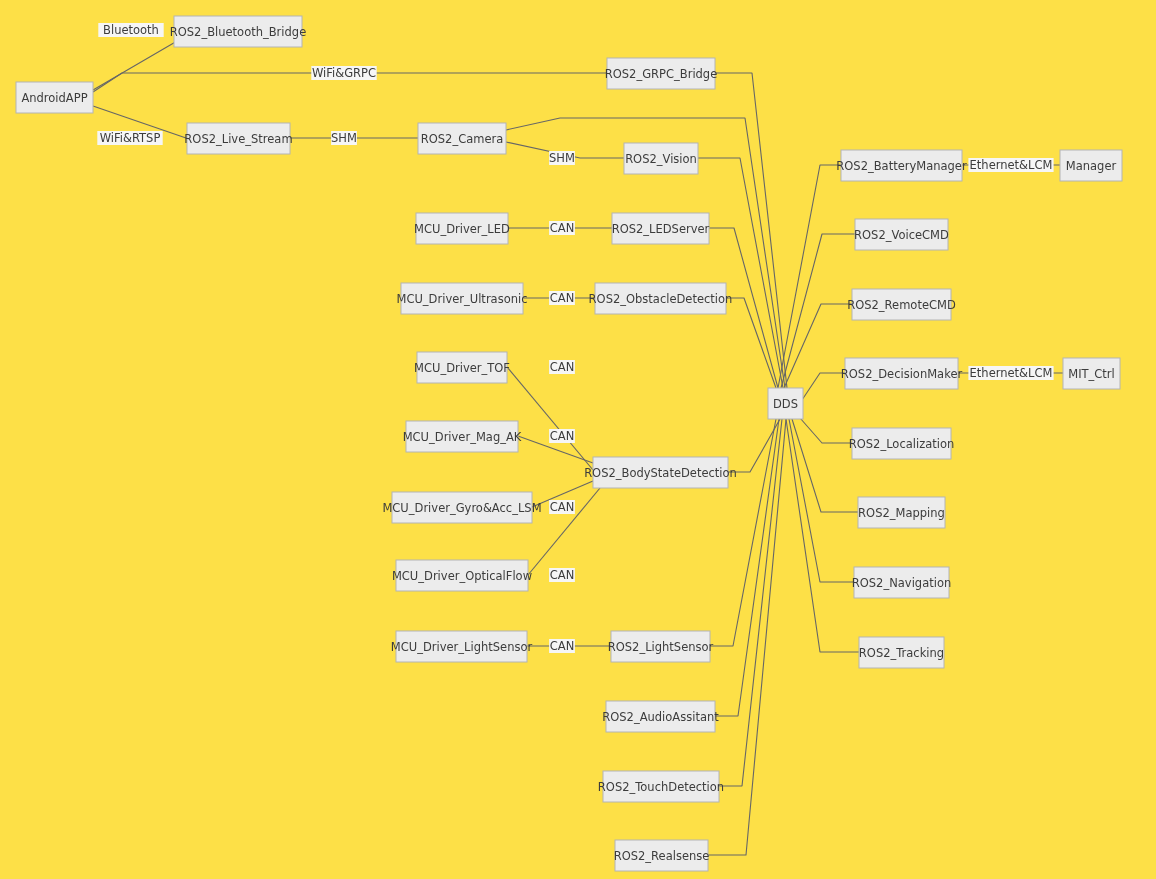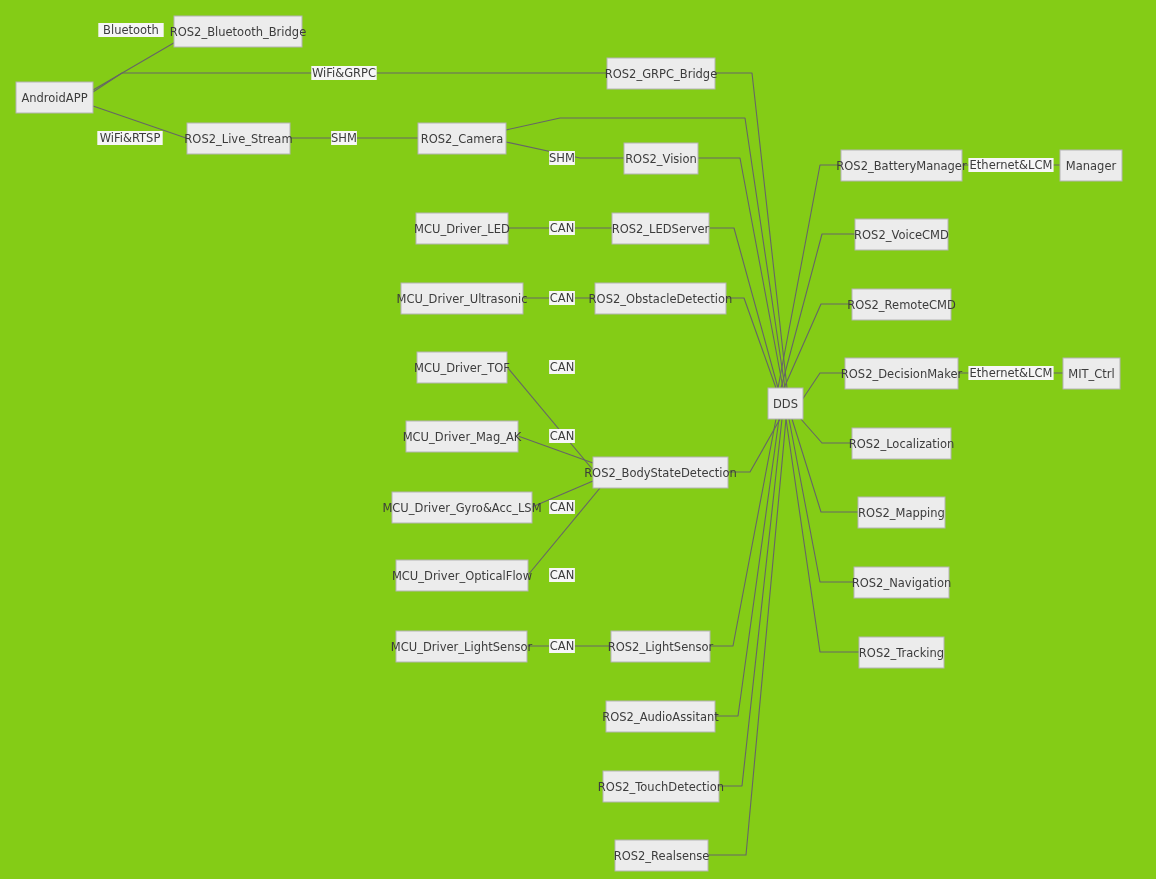--- a/index.html
+++ b/index.html
@@ -10,21 +10,21 @@
   body {
     width: 1156px;
     height: 879px;
     font-family: "DejaVu Sans", sans-serif;
     overflow: hidden;
   }
   #diagram-root {
     position: relative;
     width: 1156px;
     height: 879px;
-    background: #84cc16;
+    background: #fde047;
   }
   svg#graph {
     position: absolute;
     top: 0;
     left: 0;
     width: 1156px;
     height: 879px;
     display: block;
   }
   .edge-line {

